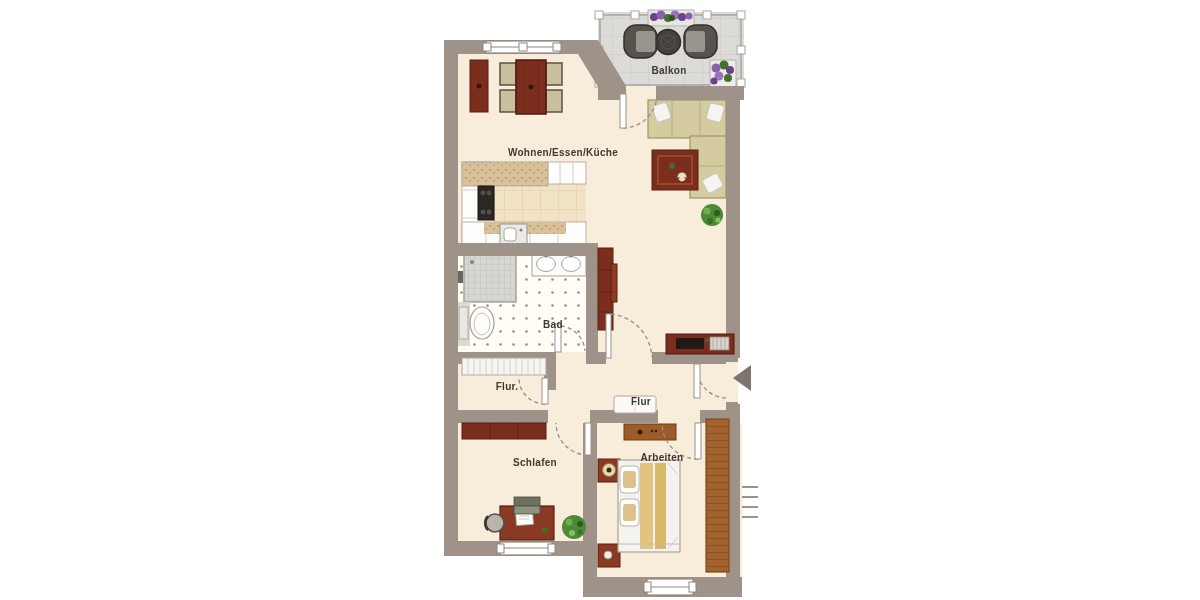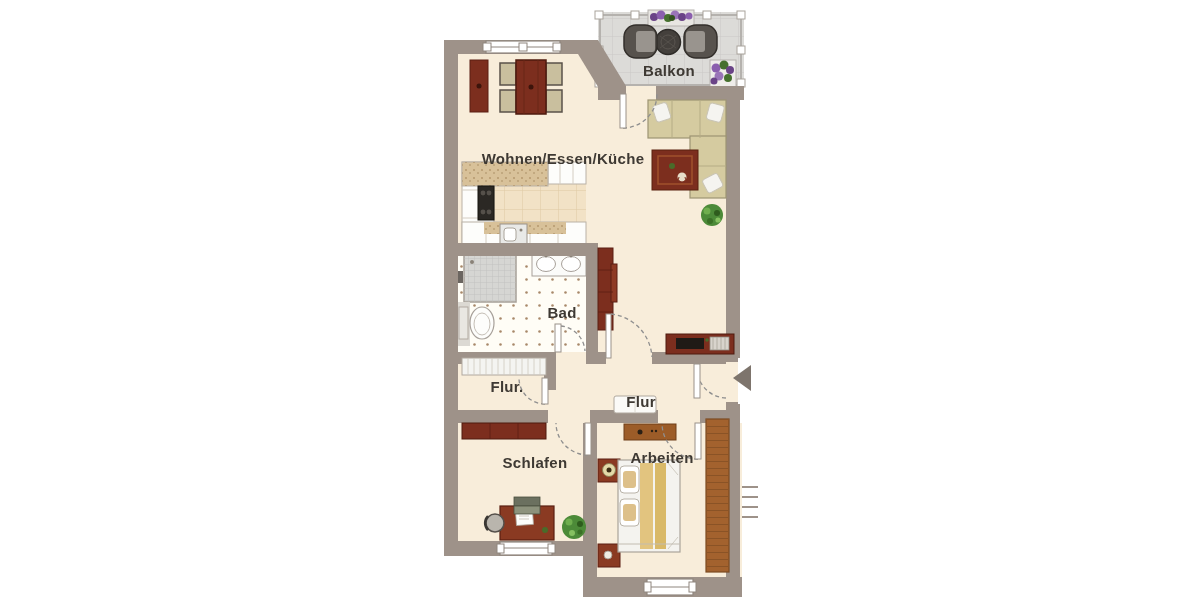--- a/index.html
+++ b/index.html
@@ -1,20 +1,20 @@
 <!DOCTYPE html>
 <html><head>
 <meta charset="utf-8">
 <style>
   html,body{margin:0;padding:0;}
   body{width:1200px;height:600px;background:#ffffff;position:relative;overflow:hidden;
        font-family:"Liberation Sans",sans-serif;}
   .stage{position:absolute;inset:0;}
   svg{position:absolute;left:0;top:0;}
-  .label{position:absolute;transform:translate(-50%,-50%);font-size:15px;font-weight:bold;
+  .label{position:absolute;transform:translate(-50%,-50%);font-size:10px;font-weight:bold;
          color:#3e3933;white-space:nowrap;letter-spacing:.3px;}
 </style>
 </head>
 <body>
 
 <div class="stage">
 
 <svg width="1200" height="600" viewBox="0 0 1200 600">
   <defs>
     <pattern id="balTile" width="18" height="18" patternUnits="userSpaceOnUse">
@@ -323,19 +323,19 @@
   <polygon points="751,365 751,391 733,378" fill="#7d746c"></polygon>
   <g stroke="#9e9289" stroke-width="2">
     <path d="M742 487 H758"></path>
         <path d="M742 497 H758"></path>
     <path d="M742 507 H758"></path>
         <path d="M742 517 H758"></path>
   </g>
 </svg>
 
   <div class="label" style="left:669px;top:70px;">Balkon</div>
-  <div class="label" style="left:563px;top:158px;">Wohnen/Essen/Küche</div>
-  <div class="label" style="left:553px;top:312px;margin-left:9px;">Bad</div>
+  <div class="label" style="left:563px;top:152px;">Wohnen/Essen/Küche</div>
+  <div class="label" style="left:553px;top:324px;">Bad</div>
   <div class="label" style="left:507px;top:386px;">Flur.</div>
   <div class="label" style="left:641px;top:377px;margin-top:24px;">Flur</div>
   <div class="label" style="left:535px;top:462px;">Schlafen</div>
   <div class="label" style="left:662px;top:457px;">Arbeiten</div>
 </div>
 
 </body></html>

